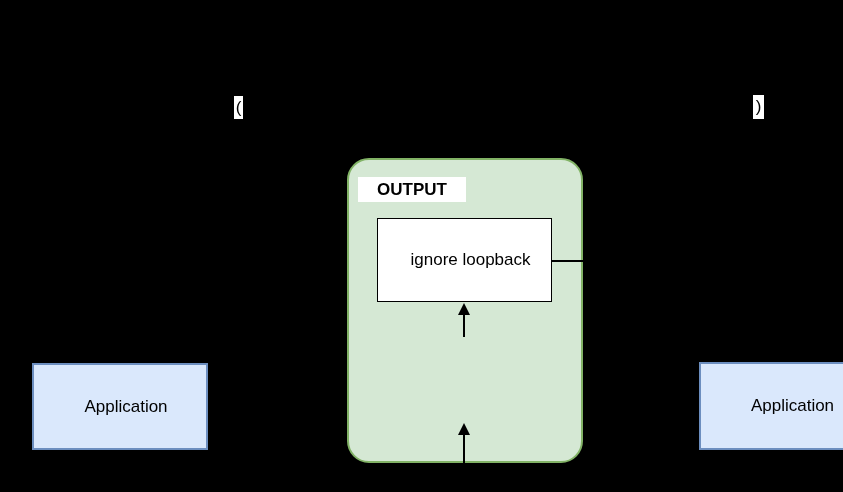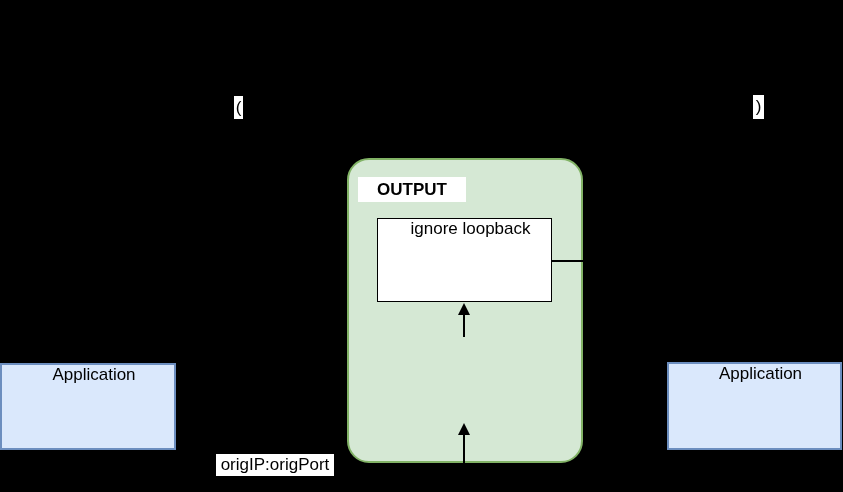--- a/index.html
+++ b/index.html
@@ -6,29 +6,30 @@
   .canvas{
     position:relative;
     width:843px;height:492px;
     background:var(--canvas-bg,#000000);
     overflow:hidden;
     font-family:"Liberation Sans",sans-serif;
     color:var(--text-color,#000000);
   }
   .node{
     position:absolute;
-    display:flex;justify-content:center;
+    display:flex;align-items:center;justify-content:center;
     box-sizing:border-box;
     font-size:17px;
     white-space:nowrap;
     padding-left:12px;
   }
   .app{
     background:var(--node-blue-fill,#dae8fc);
     border:2px solid var(--node-blue-stroke,#6c8ebf);
+    margin-left:32px;
   }
   .chain{
     background:var(--chain-green-fill,#d5e8d4);
     border:2px solid var(--chain-green-stroke,#82b366);
     border-radius:22px;
   }
   .rule{
     background:var(--rule-fill,#ffffff);
     border:1.5px solid var(--rule-stroke,#000000);
   }
@@ -84,17 +85,14 @@
   </div>
 
   <div class="chip" style="left:234px;top:96px;width:9px;height:23px;">
     <span class="label-text">(</span>
   </div>
 
   <div class="chip" style="left:753px;top:95px;width:11px;height:24px;">
     <span class="label-text">)</span>
   </div>
 
-  <div class="chip" style="left:216px;top:454px;width:118px;height:22px;">
-    <span class="label-text">origIP:origPort</span>
-  </div>
 
 </div>
 
 </body></html>

